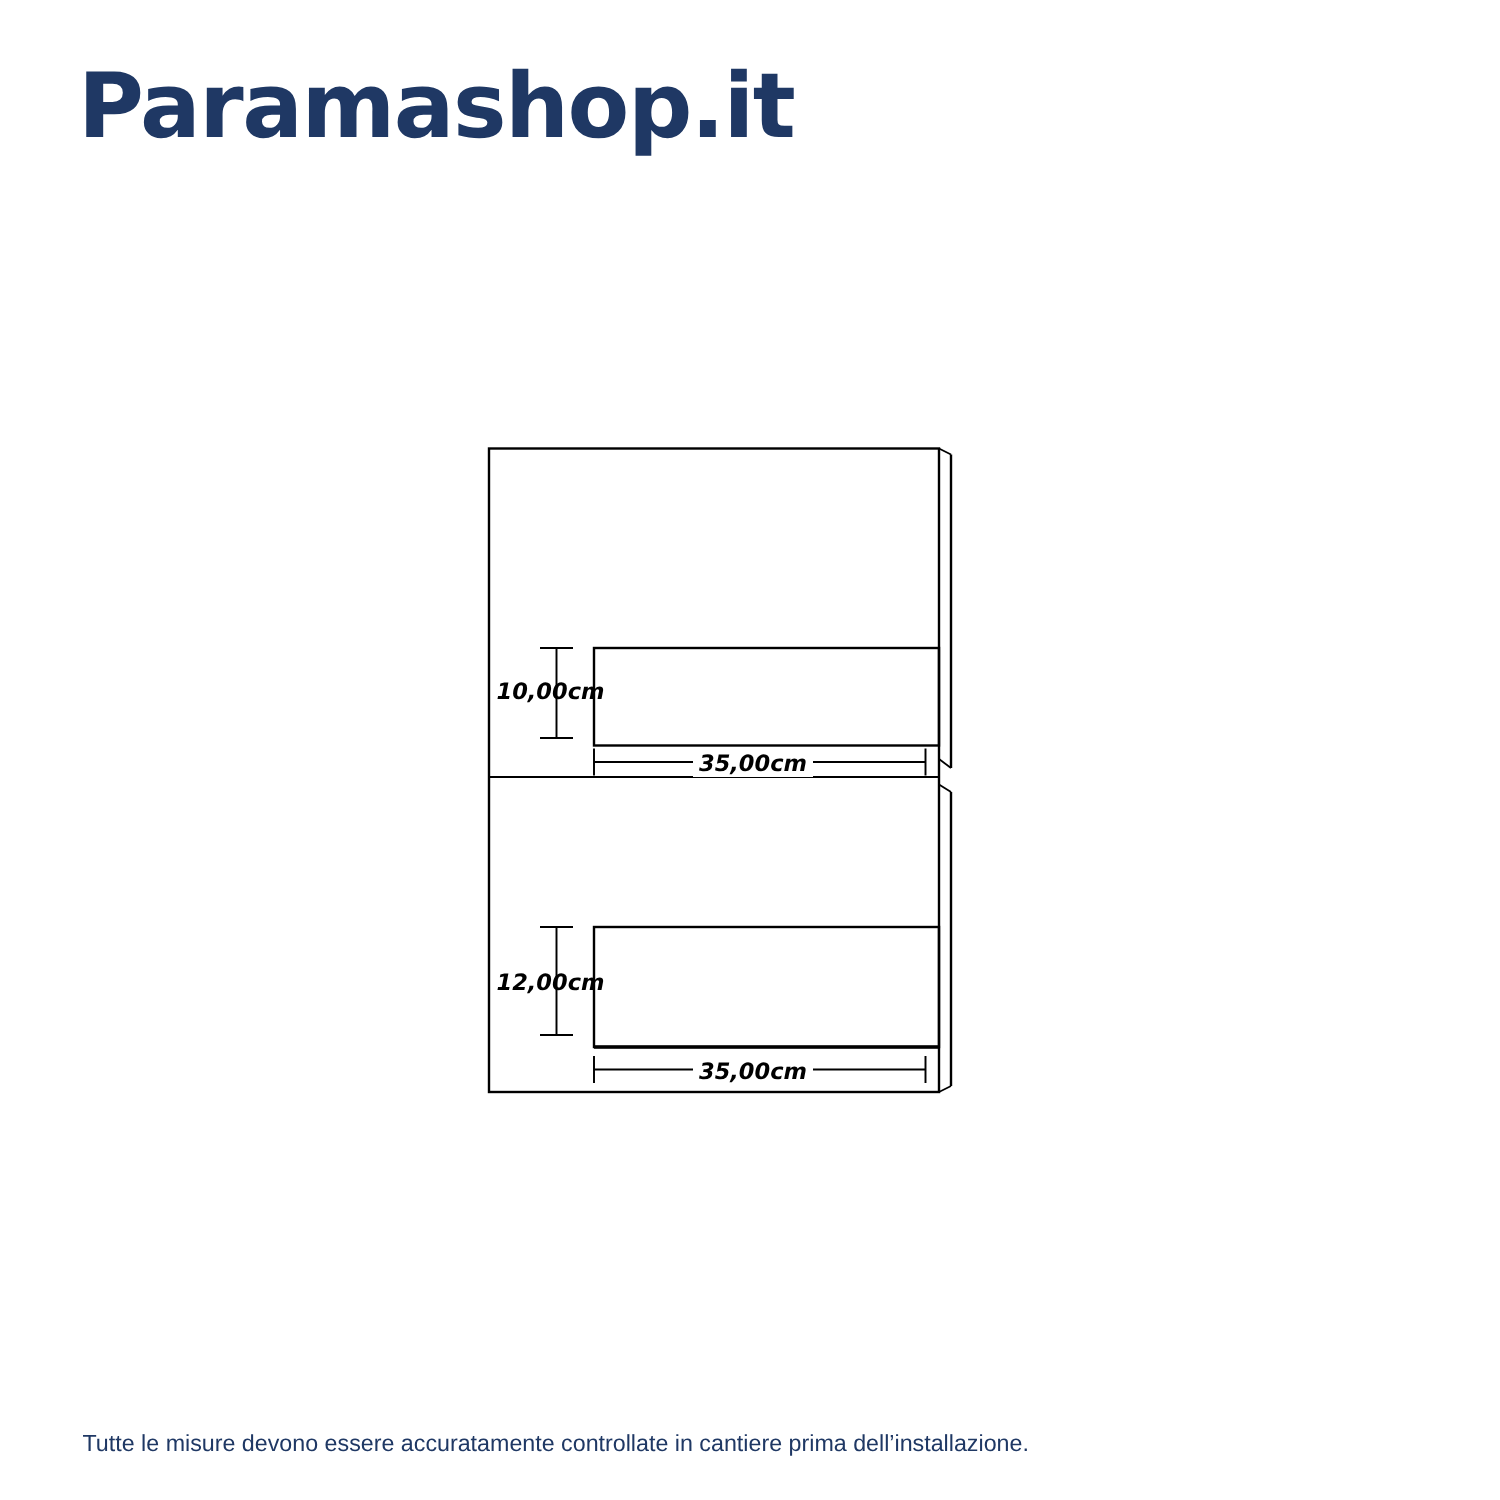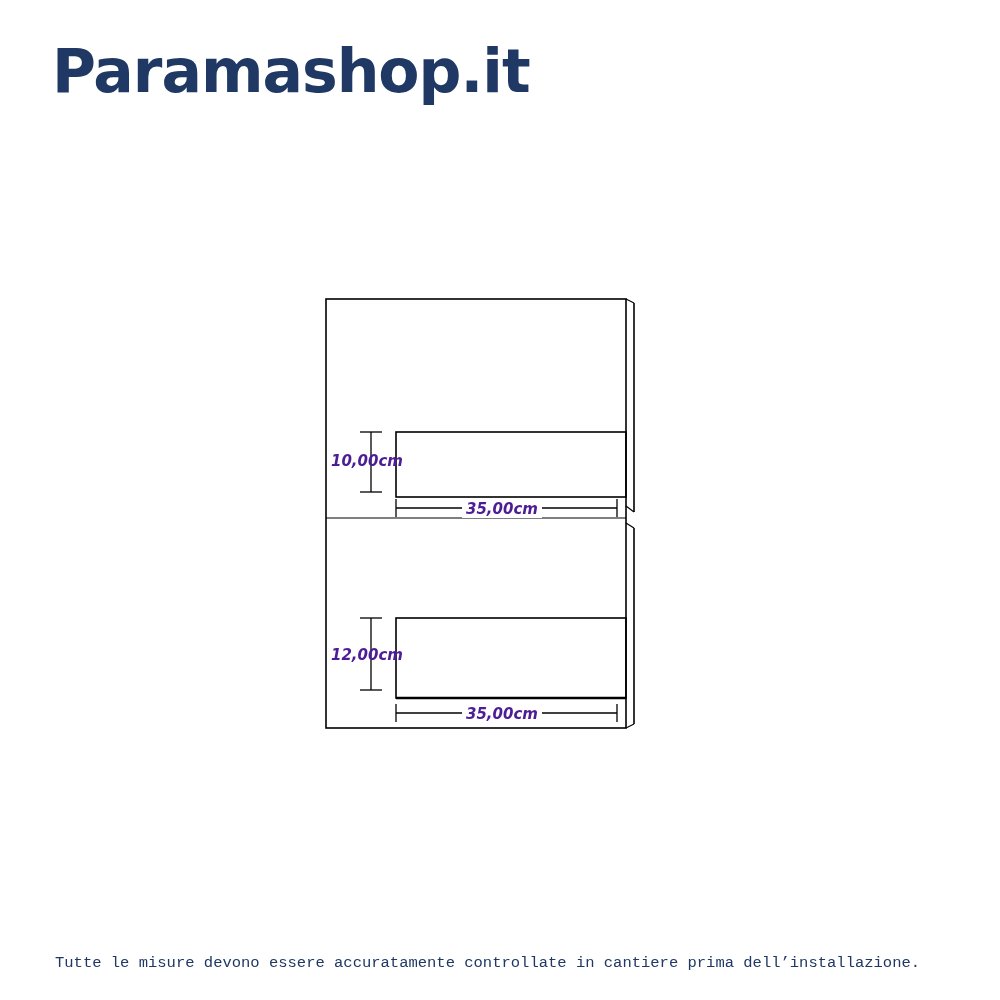--- a/index.html
+++ b/index.html
@@ -34,32 +34,32 @@
     position: absolute;
     left: 0;
     top: 0;
     width: 1000px;
     height: 1000px;
   }
   .footnote {
     position: absolute;
     left: 55px;
     top: 954px;
-    font-family: Liberation Mono, monospace;
+    font-family: Liberation Sans, sans-serif;
     font-size: 15.5px;
     color: #1f3864;
     white-space: nowrap;
   }
   .dim-label {
     position: absolute;
     font-family: "DejaVu Sans", sans-serif;
     font-style: italic;
     font-weight: bold;
     font-size: 15px;
-    color: #4c1d95;
+    color: #000000;
     white-space: nowrap;
   }
 </style>
 </head>
 <body>
 
 <div class="page">
 
   <div class="brand">Paramashop.it</div>
 

